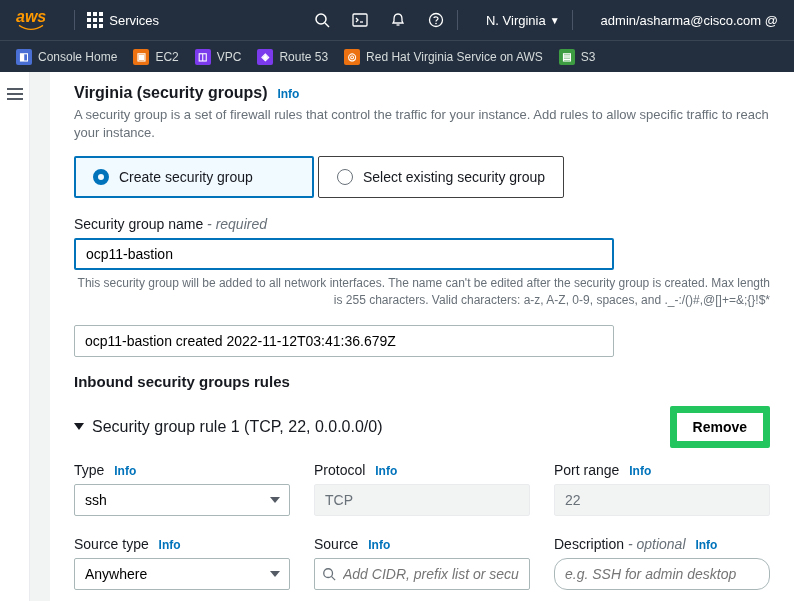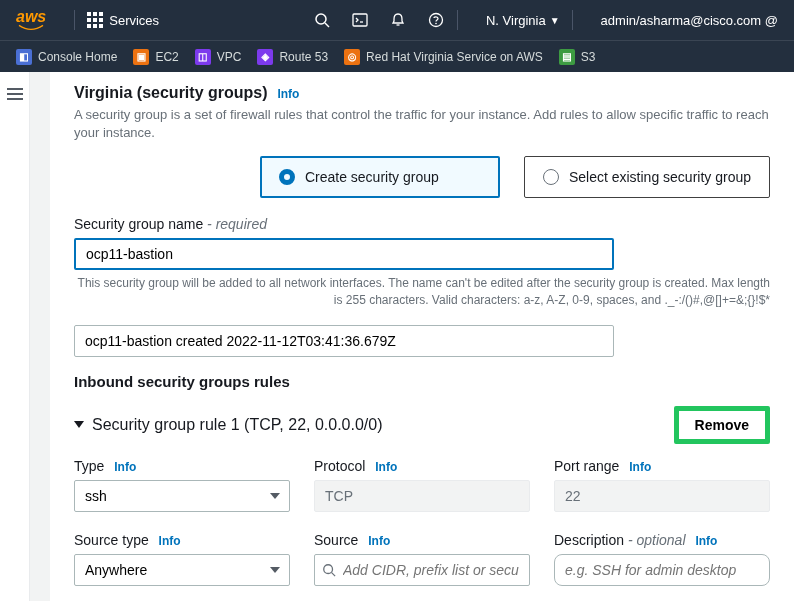--- a/index.html
+++ b/index.html
@@ -37,52 +37,52 @@
     .scroll-strip { width: 20px; background: #f2f3f3; }
     
     .main { flex: 1; padding: 12px 24px 20px 24px; overflow-y: auto; }
     
     
     .section-title { font-size: 16px; font-weight: 700; color: #16191f; display: inline; }
     .info-link { color: #0073bb; font-size: 12px; font-weight: 700; margin-left: 6px; cursor: pointer; }
     .section-desc { color: #687078; font-size: 13px; margin-top: 4px; line-height: 1.4; }
     
     
-    .tiles { display: flex; gap: 24px; margin: 14px 0 18px 0; justify-content: flex-end; }
+    .tiles { display: flex; gap: 4px; margin: 14px 0 18px 0; }
     .tile { border: 1px solid #404040; border-radius: 2px; padding: 12px 18px; display: flex; align-items: center; gap: 10px; cursor: pointer; font-size: 14px; min-width: 240px; }
     .tile.selected { border: 2px solid #0073bb; background: #f1faff; padding: 11px 17px; }
     .radio { width: 16px; height: 16px; border: 1px solid #687078; border-radius: 50%; display: flex; align-items: center; justify-content: center; }
     .tile.selected .radio { border: 5px solid #0073bb; }
     
     
     .field-label { font-size: 14px; color: #16191f; margin-bottom: 6px; }
     .field-label .req { font-style: italic; color: #687078; }
     .text-input { width: 100%; max-width: 540px; border: 2px solid #0073bb; border-radius: 2px; padding: 6px 10px; font-size: 14px; outline: none; }
     .text-input.normal { border: 1px solid #aab7b8; padding: 7px 10px; }
     .help-text { color: #687078; font-size: 12px; margin-top: 5px; line-height: 1.4; text-align: right; }
     
     .field-block { margin-bottom: 16px; }
     
     
     .rule-header { display: flex; align-items: center; justify-content: space-between; margin: 16px 0 14px 0; }
     .rule-title { display: flex; align-items: center; gap: 8px; }
     .caret-down { width: 0; height: 0; border-left: 5px solid transparent; border-right: 5px solid transparent; border-top: 7px solid #16191f; }
-    .remove-btn { border: 5px solid #22c55e; background: #fff; padding: 6px 16px; font-size: 14px; font-weight: 700; cursor: pointer; border-radius: 2px; }
+    .remove-btn { border: 7px solid #22c55e; background: #fff; padding: 6px 16px; font-size: 14px; font-weight: 700; cursor: pointer; border-radius: 2px; }
     
     
     .rule-grid { display: grid; grid-template-columns: 1fr 1fr 1fr; gap: 20px 24px; }
     .rule-field-label { font-size: 14px; margin-bottom: 6px; }
     .select-wrap { position: relative; }
     .select-input { width: 100%; border: 1px solid #aab7b8; border-radius: 2px; padding: 7px 30px 7px 10px; font-size: 14px; background: #fff; appearance: none; cursor: pointer; }
     .select-caret { position: absolute; right: 10px; top: 50%; transform: translateY(-50%); width: 0; height: 0; border-left: 5px solid transparent; border-right: 5px solid transparent; border-top: 6px solid #545b64; pointer-events: none; }
     .readonly-input { width: 100%; border: 1px solid #e9ebed; background: #f2f3f3; border-radius: 2px; padding: 7px 10px; font-size: 14px; color: #687078; }
     .search-input-wrap { position: relative; }
     .search-input-wrap .mag { position: absolute; left: 8px; top: 50%; transform: translateY(-50%); color: #687078; }
     .search-input { width: 100%; border: 1px solid #aab7b8; border-radius: 2px; padding: 7px 10px 7px 28px; font-size: 14px; font-style: italic; color: #687078; }
-    .plain-input { width: 100%; border: 1px solid #aab7b8; border-radius: 8px; padding: 7px 10px; font-size: 14px; font-style: italic; color: #687078; }
+    .plain-input { width: 100%; border: 1px solid #aab7b8; border-radius: 13px; padding: 7px 10px; font-size: 14px; font-style: italic; color: #687078; }
     
     .subtitle { font-size: 15px; font-weight: 700; margin: 8px 0 10px 0; }
     
     svg { display: block; }
   </style>
 </head>
 <body>
 
 <div class="top-nav">
   <div class="aws-logo">

